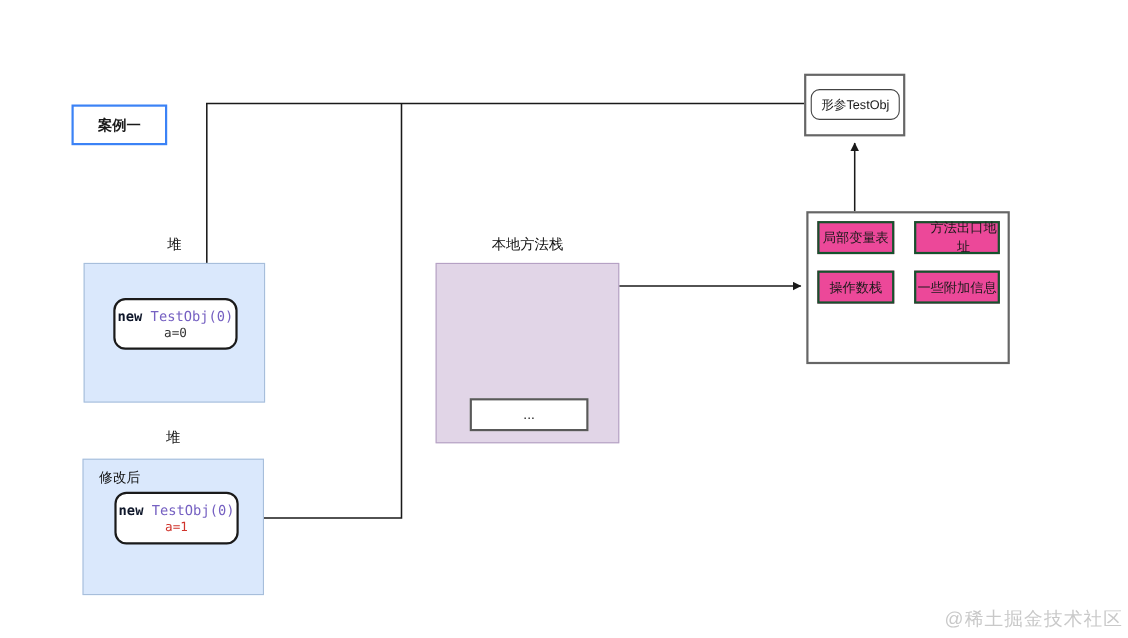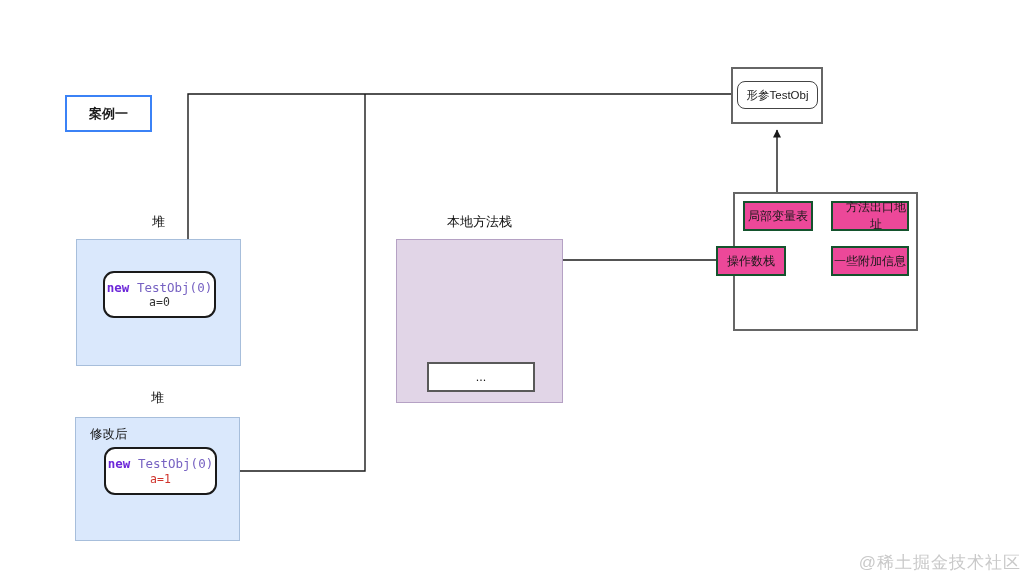--- a/index.html
+++ b/index.html
@@ -20,32 +20,32 @@
   .heap2-label{left:75px;top:389px;width:165px;}
   .heap-note{left:90px;top:426px;font-size:12.5px;color:#111;text-align:right;}
   .obj-node{
     background:#fff;border:2px solid #1a1a1a;border-radius:11px;
     display:flex;flex-direction:column;align-items:center;justify-content:center;
     font-family:"DejaVu Sans Mono","Liberation Mono",monospace;line-height:1.25;
   }
   .obj1{left:103px;top:271px;width:113px;height:47px;}
   .obj2{left:104px;top:447px;width:113px;height:48px;}
   .code-line{font-size:12.5px;white-space:pre;}
-  .kw{font-weight:bold;color:#6d28d9;}
+  .kw{font-weight:bold;color:#0f172a;}
   .field-line{font-size:11.5px;color:#333;}
   
   .stack-label{left:396px;top:213px;width:167px;}
   .stack-box{left:396px;top:239px;width:167px;height:164px;background:#e1d5e7;border:1px solid #b5a1c4;}
   .frame{left:427px;width:108px;height:30px;background:#fff;border:2px solid #595959;font-size:12.5px;}
   
   .detail-box{left:733px;top:192px;width:185px;height:139px;border:2px solid #666;background:#fff;}
   .cell{background:#ec4899;border:2px solid #14532d;font-size:12px;}
   .cell-lvt{left:743px;top:201px;width:70px;height:30px;}
   .cell-exit{left:831px;top:201px;width:78px;height:30px;padding-left:12px;}
-  .cell-op{left:716px;top:246px;width:70px;height:30px;text-align:center;}
+  .cell-op{left:743px;top:246px;width:70px;height:30px;text-align:center;}
   .cell-extra{left:831px;top:246px;width:78px;height:30px;}
   .cell-const{left:743px;top:289px;width:165px;height:30px;font-size:12.5px;}
   
   .param-box{left:731px;top:67px;width:92px;height:57px;border:2px solid #666;background:#fff;}
   .param-inner{left:737px;top:81px;width:81px;height:28px;border:1.5px solid #444;border-radius:8px;background:#fff;font-size:11.5px;}
   
   .wires{left:0;top:0;width:1025px;height:580px;pointer-events:none;}
   
   .watermark{right:4px;bottom:6px;font-size:17px;color:#c9c9c9;letter-spacing:1px;}
 </style>

